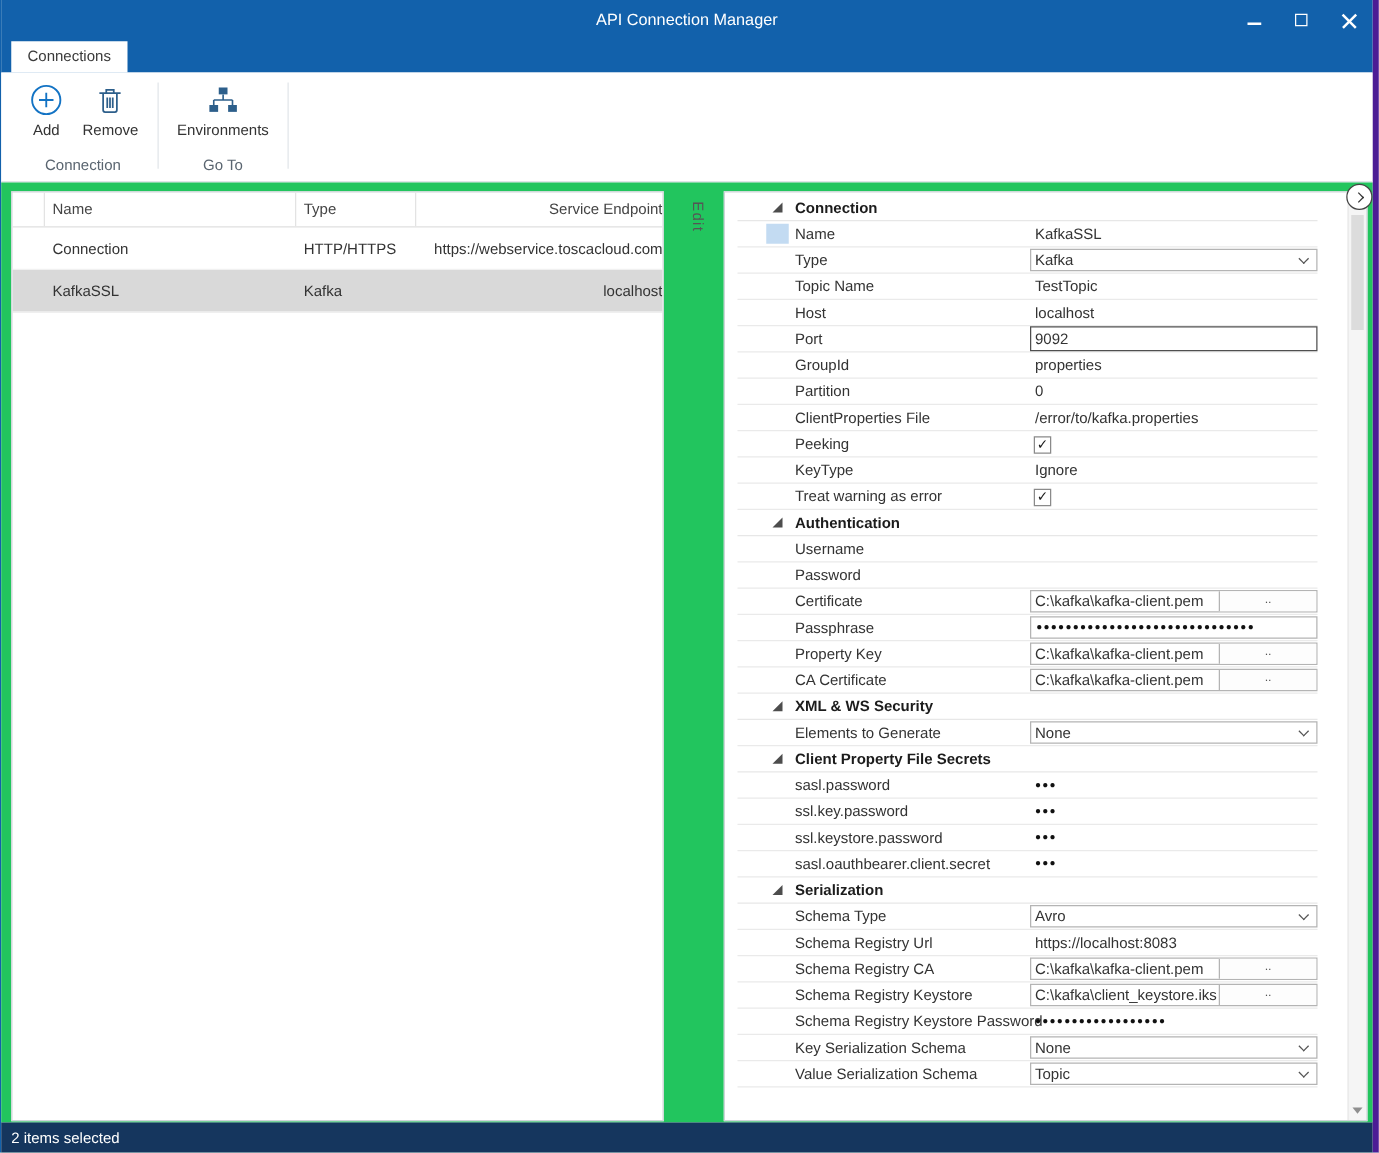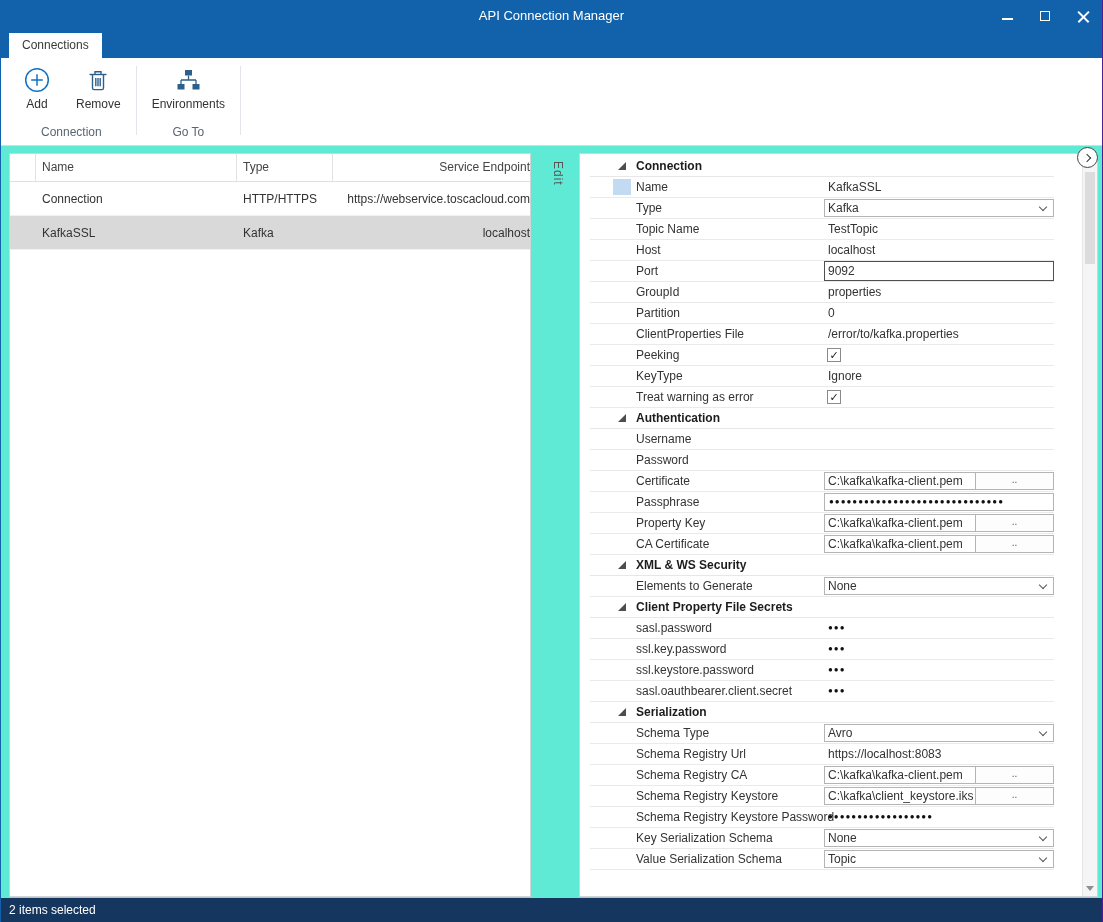--- a/index.html
+++ b/index.html
@@ -1,19 +1,19 @@
 <!DOCTYPE html>
 <html><head>
 <meta charset="utf-8">
 <style>
   * { margin:0; padding:0; box-sizing:border-box; }
   html,body { width:1103px; height:922px; overflow:hidden; background:#fff;
     font-family:"Liberation Sans","DejaVu Sans",sans-serif; font-size:12px; color:#333; }
   .window { position:absolute; inset:0; background:#edf1f5;
-    border-left:1px solid #1261ab; border-right:1px solid #4c1d95; }
+    border-left:1px solid #1261ab; border-right:5px solid #4c1d95; }
 
   
   .titlebar { height:32px; background:#1261ab; position:relative; }
   .title { position:absolute; left:0; right:0; top:0; line-height:32px; text-align:center;
     color:#fff; font-size:13px; }
   .win-controls { position:absolute; right:12px; top:0; height:32px; display:flex;
     align-items:center; gap:24px; }
   .winbtn { width:14px; height:14px; display:flex; align-items:center; justify-content:center; cursor:default; }
   .glyph-min { width:11px; height:2px; background:#fff; margin-top:6px; }
   .glyph-max { width:10px; height:10px; border:1px solid #fff; }
@@ -23,29 +23,29 @@
   .glyph-close::before { transform:rotate(45deg); }
   .glyph-close::after  { transform:rotate(-45deg); }
 
   
   .tabrow { height:26px; background:#1261ab; display:flex; align-items:flex-end; padding-left:8px;text-align:center; }
   .tab { background:#fff; color:#3a3a3a; padding:5px 13px 6px; font-size:12px; }
 
   
   .toolbar { height:88px; background:#fff; border-bottom:1px solid #d5dbe1; display:flex; padding-left:6px; }
   .tgroup { display:flex; flex-direction:column; padding:4px 8px 0; }
-  .btns { display:flex; gap:10px; flex:1; align-items:flex-start; }
+  .btns { display:flex; flex:1; align-items:flex-start; }
   .tbtn { display:flex; flex-direction:column; align-items:center; gap:2px; padding:3px 7px 0; color:#333; }
   .ticon { width:30px; height:30px; display:block; }
   .tlabel { font-size:12px; white-space:nowrap; }
   .glabel { text-align:center; font-size:12px; color:#5a6570; padding:3px 0 6px; }
   .gsep { width:1px; background:#e2e6ea; margin:8px 0 10px; }
 
   
-  .main { position:absolute; top:146px; bottom:24px; left:0; right:0; background:#5eead4; }
+  .main { position:absolute; top:146px; bottom:24px; left:0; right:0; background:#22c55e; }
 
   
   .list-panel { position:absolute; left:8px; top:7px; width:522px; bottom:1px;
     background:#fff; border:1px solid #cfd4d9; overflow:hidden; }
   .list-header { display:flex; height:28px; line-height:27px; color:#444; border-bottom:1px solid #e0e0e0; }
   .hcell { border-right:1px solid #e3e3e3; padding-left:6px; overflow:hidden; white-space:nowrap; }
   .c0 { width:26px; padding-left:0; }
   .c1 { width:201px; }
   .c2 { width:96px; }
   .c3 { flex:1; border-right:none;text-align:right; }

